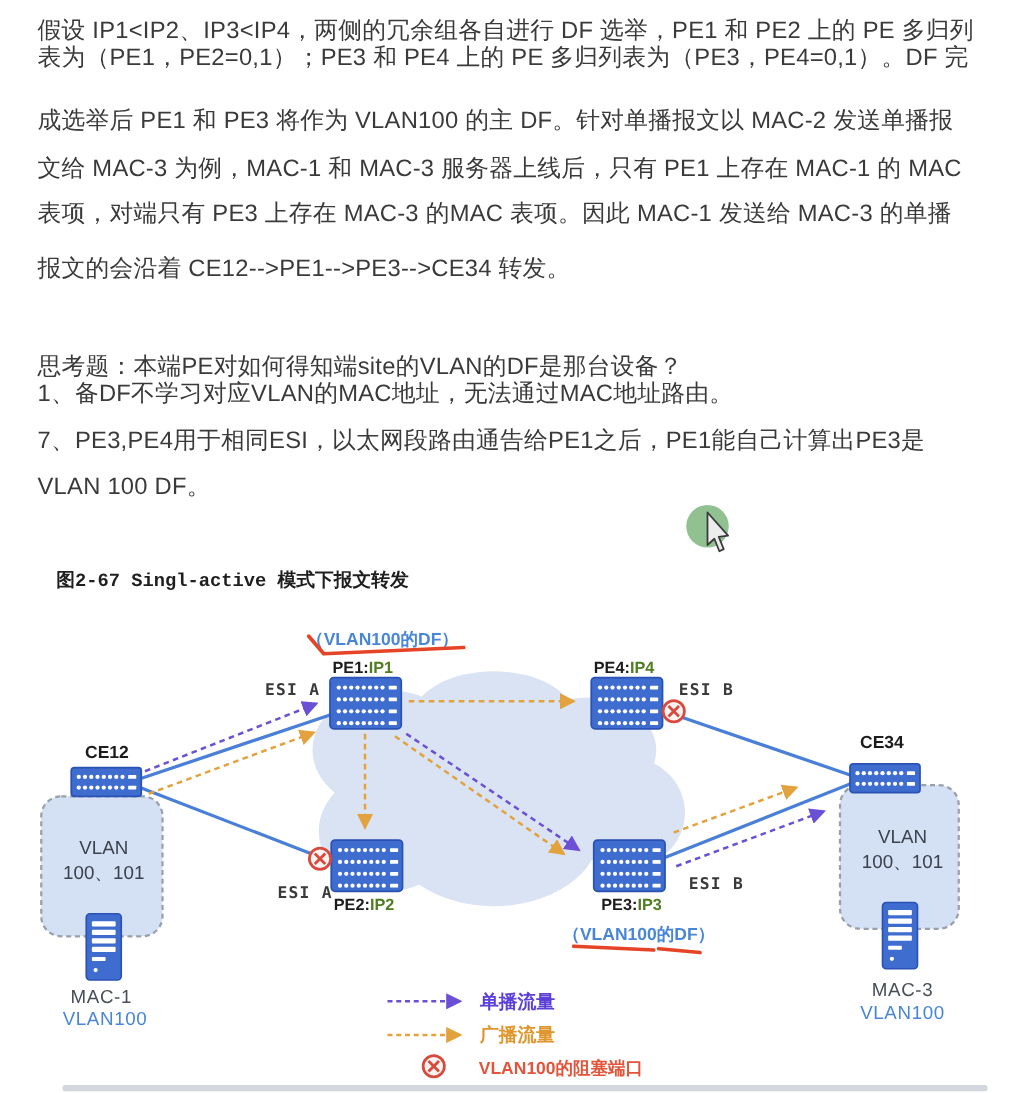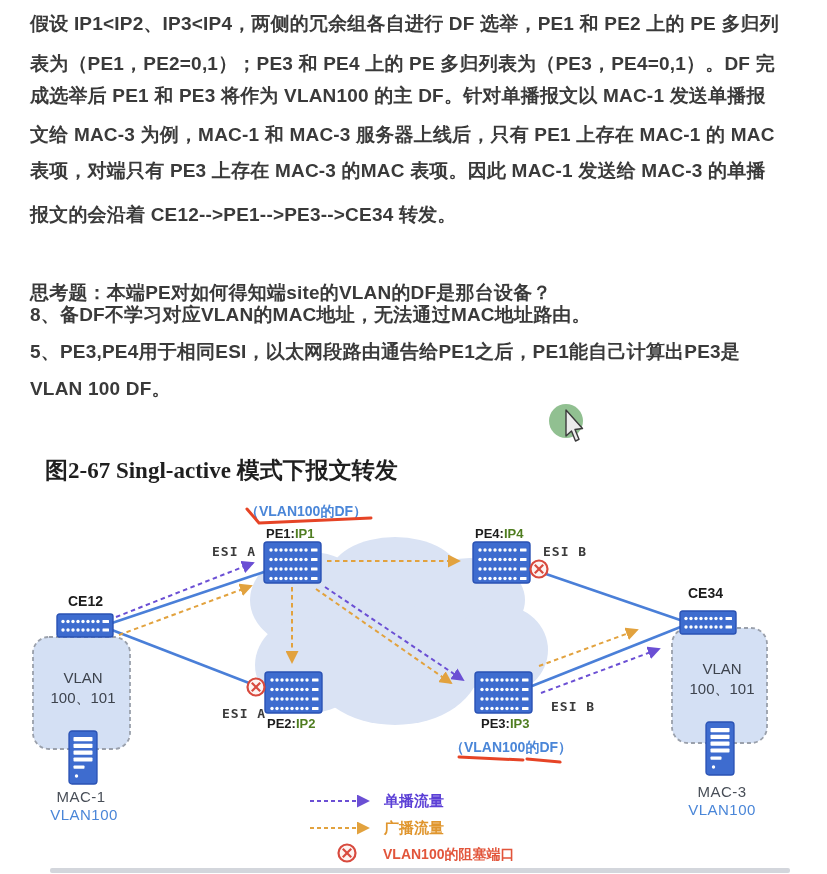--- a/index.html
+++ b/index.html
@@ -5,26 +5,25 @@
   html,body{margin:0;padding:0;}
   body{
     width:827px;height:874px;position:relative;overflow:hidden;
     background:#ffffff;
     font-family:"Liberation Sans", sans-serif;
   }
   .line{
     position:absolute;left:30px;
     font-size:19px;color:#3a3a3a;white-space:nowrap;
     letter-spacing:0.2px;
-    font-weight:bold;
   }
   .caption{
     position:absolute;left:45px;top:455px;
-    font-family:Liberation Serif, serif;
-    font-size:23px;font-weight:bold;color:#1f1f1f;white-space:nowrap;
+    font-family:Liberation Mono, monospace;
+    font-size:15px;font-weight:bold;color:#1f1f1f;white-space:nowrap;
   }
   .diagram-svg{position:absolute;left:0;top:395px;width:827px;height:479px;}
   .bottom-bar{
     position:absolute;left:50px;top:868px;width:740px;height:5px;
     background:#d3d6dc;border-radius:2px;
   }
   svg text{font-family:"Liberation Sans", sans-serif;}
   .t-dev{font-size:13px;font-weight:bold;fill:#1c1c1c;}
   .t-ip{fill:#4f7d20;}
   .t-ce{font-size:14px;font-weight:bold;fill:#1c1c1c;}
@@ -34,29 +33,29 @@
   .t-host{font-size:15px;fill:#494f58;letter-spacing:0.5px;}
   .t-hostvlan{font-size:15px;fill:#4a86d8;letter-spacing:0.5px;}
   .t-leg-uni{font-size:15px;font-weight:bold;fill:#5b3fd6;}
   .t-leg-bro{font-size:15px;font-weight:bold;fill:#e0962e;}
   .t-leg-blk{font-size:14px;font-weight:600;fill:#e2553b;}
 </style>
 </head>
 <body>
 
 <div class="line" style="top:11px">假设 IP1&lt;IP2、IP3&lt;IP4，两侧的冗余组各自进行 DF 选举，PE1 和 PE2 上的 PE 多归列</div>
-<div class="line" style="top:51px">表为（PE1，PE2=0,1）；PE3 和 PE4 上的 PE 多归列表为（PE3，PE4=0,1）。DF 完</div>
-<div class="line" style="top:83px">成选举后 PE1 和 PE3 将作为 VLAN100 的主 DF。针对单播报文以 MAC-1 发送单播报</div>
+<div class="line" style="top:33px">表为（PE1，PE2=0,1）；PE3 和 PE4 上的 PE 多归列表为（PE3，PE4=0,1）。DF 完</div>
+<div class="line" style="top:83px">成选举后 PE1 和 PE3 将作为 VLAN100 的主 DF。针对单播报文以 MAC-2 发送单播报</div>
 <div class="line" style="top:122px">文给 MAC-3 为例，MAC-1 和 MAC-3 服务器上线后，只有 PE1 上存在 MAC-1 的 MAC</div>
 <div class="line" style="top:158px">表项，对端只有 PE3 上存在 MAC-3 的MAC 表项。因此 MAC-1 发送给 MAC-3 的单播</div>
 <div class="line" style="top:202px">报文的会沿着 CE12--&gt;PE1--&gt;PE3--&gt;CE34 转发。</div>
 
 <div class="line" style="top:280px">思考题：本端PE对如何得知端site的VLAN的DF是那台设备？</div>
-<div class="line" style="top:302px">8、备DF不学习对应VLAN的MAC地址，无法通过MAC地址路由。</div>
-<div class="line" style="top:339px">5、PE3,PE4用于相同ESI，以太网段路由通告给PE1之后，PE1能自己计算出PE3是</div>
+<div class="line" style="top:302px">1、备DF不学习对应VLAN的MAC地址，无法通过MAC地址路由。</div>
+<div class="line" style="top:339px">7、PE3,PE4用于相同ESI，以太网段路由通告给PE1之后，PE1能自己计算出PE3是</div>
 <div class="line" style="top:376px">VLAN 100 DF。</div>
 
 <div class="caption">图2-67  Singl-active 模式下报文转发</div>
 
 <svg class="diagram-svg" viewBox="0 395 827 479">
   <defs>
     <g id="dot-row" fill="#ffffff">
       <circle cx="0" cy="0" r="1.7"></circle>
         <circle cx="5" cy="0" r="1.7"></circle>
         <circle cx="10" cy="0" r="1.7"></circle>

